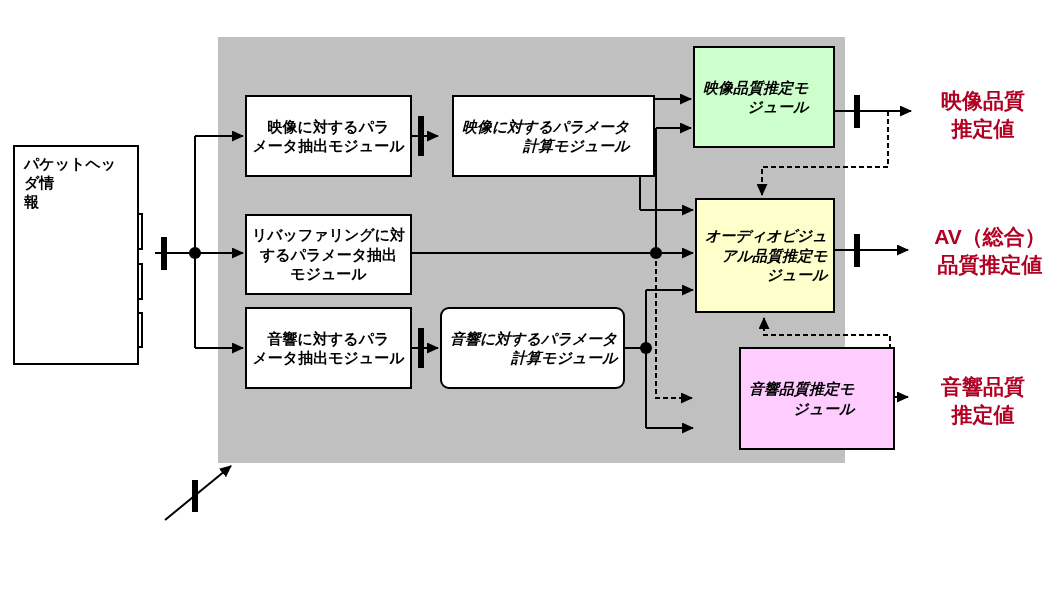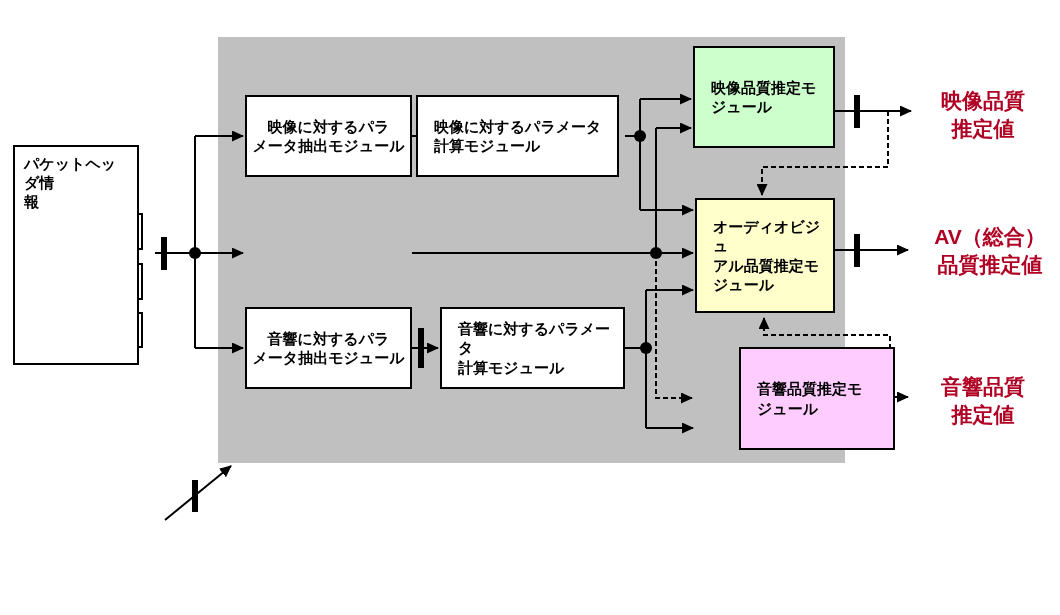--- a/index.html
+++ b/index.html
@@ -8,21 +8,21 @@
     font-family:"Liberation Sans",sans-serif;overflow:hidden;
   }
   .panel{position:absolute;background:#c0c0c0;}
   svg.wires{position:absolute;left:0;top:0;z-index:2;}
   .box{
     position:absolute;background:#ffffff;border:2px solid #000;box-sizing:border-box;
     z-index:3;display:flex;align-items:center;justify-content:center;
     font-weight:bold;font-size:15px;line-height:1.3;white-space:pre-line;color:#000;
   }
   .box.center{text-align:center;}
-  .box.leftpad{justify-content:flex-start;text-align:left;padding-left:16px;padding-right:4px;}
+  .box.leftpad{justify-content:flex-start;text-align:right;padding-left:8px;padding-right:4px;font-style:italic;}
   .fill-green{background:#ccffcc;}
   .fill-yellow{background:#ffffcc;}
   .fill-pink{background:#ffccff;}
   .srcbox{position:absolute;background:#fff;border:2px solid #000;box-sizing:border-box;z-index:3;}
   .srcbox .title{
     font-weight:bold;font-size:15px;line-height:1.25;white-space:pre-line;
     padding:8px 6px 0 9px;color:#000;
   }
   .hdr{
     position:absolute;border:2px solid #000;box-sizing:border-box;background:#fff;
@@ -113,25 +113,28 @@
     <div class="title">パケットヘッダ情
 報</div>
   </div>
   <div class="hdr" style="left:27px;top:213px;width:116px;height:37px;">RTP header</div>
   <div class="hdr" style="left:27px;top:263px;width:116px;height:37px;">UDP header</div>
   <div class="hdr" style="left:27px;top:312px;width:116px;height:36px;">IP header</div>
 
 
   <div class="box center" style="left:245px;top:95px;width:167px;height:82px;">映像に対するパラ
 メータ抽出モジュール</div>
-  <div class="box leftpad" style="left:416px;top:95px;width:203px;height:82px;">映像に対するパラメータ
+  <div class="box leftpad" style="left:452px;top:95px;width:203px;height:82px;">映像に対するパラメータ
 計算モジュール</div>
+  <div class="box center" style="left:245px;top:214px;width:167px;height:81px;">リバッファリングに対
+するパラメータ抽出
+モジュール</div>
   <div class="box center" style="left:245px;top:307px;width:167px;height:82px;">音響に対するパラ
 メータ抽出モジュール</div>
-  <div class="box leftpad" style="left:440px;top:307px;width:185px;height:82px;">音響に対するパラメータ
+  <div class="box leftpad" style="left:440px;top:307px;width:185px;height:82px;border-radius:9px;">音響に対するパラメータ
 計算モジュール</div>
 
   <div class="box leftpad fill-green" style="left:693px;top:46px;width:142px;height:102px;">映像品質推定モ
 ジュール</div>
   <div class="box leftpad fill-yellow" style="left:695px;top:198px;width:140px;height:115px;">オーディオビジュ
 アル品質推定モ
 ジュール</div>
   <div class="box leftpad fill-pink" style="left:695px;top:347px;width:156px;height:103px;margin-left:44px;">音響品質推定モ
 ジュール</div>
 

